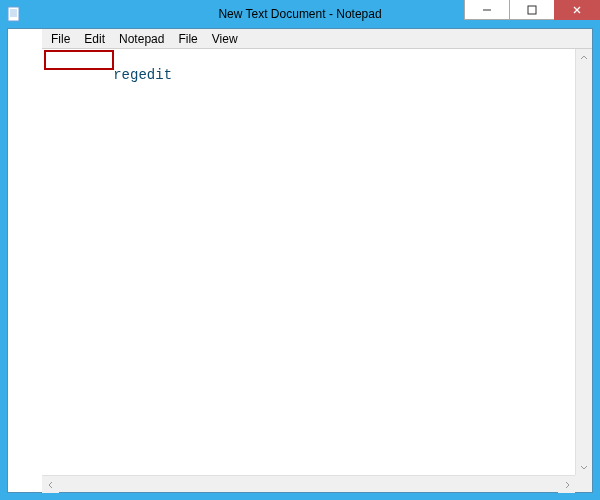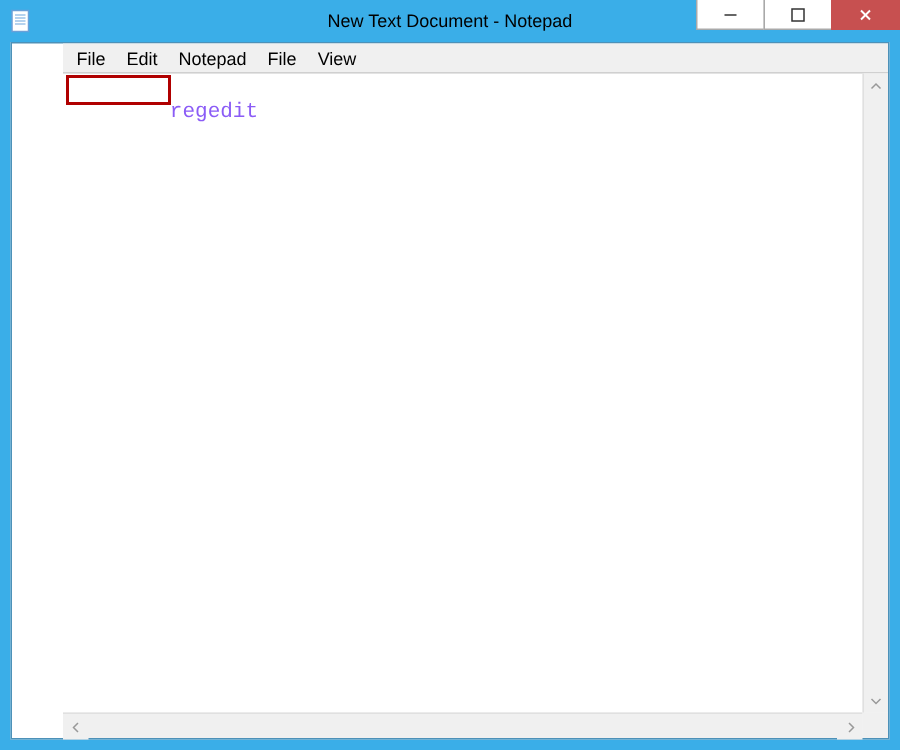--- a/index.html
+++ b/index.html
@@ -96,21 +96,21 @@
       display: flex;
     }
     .editor {
       flex: 1;
       padding: 2px 4px;
       font-family: "Courier New", monospace;
       font-size: 14px;
       line-height: 16px;
       white-space: pre;
       position: relative;
-      color: #8b5cf6;
+      color: #0c4a6e;
     }
     .highlight-box {
       position: absolute;
       top: 1px;
       left: 2px;
       width: 70px;
       height: 20px;
       border: 2px solid #b00000;
       pointer-events: none;
     }

